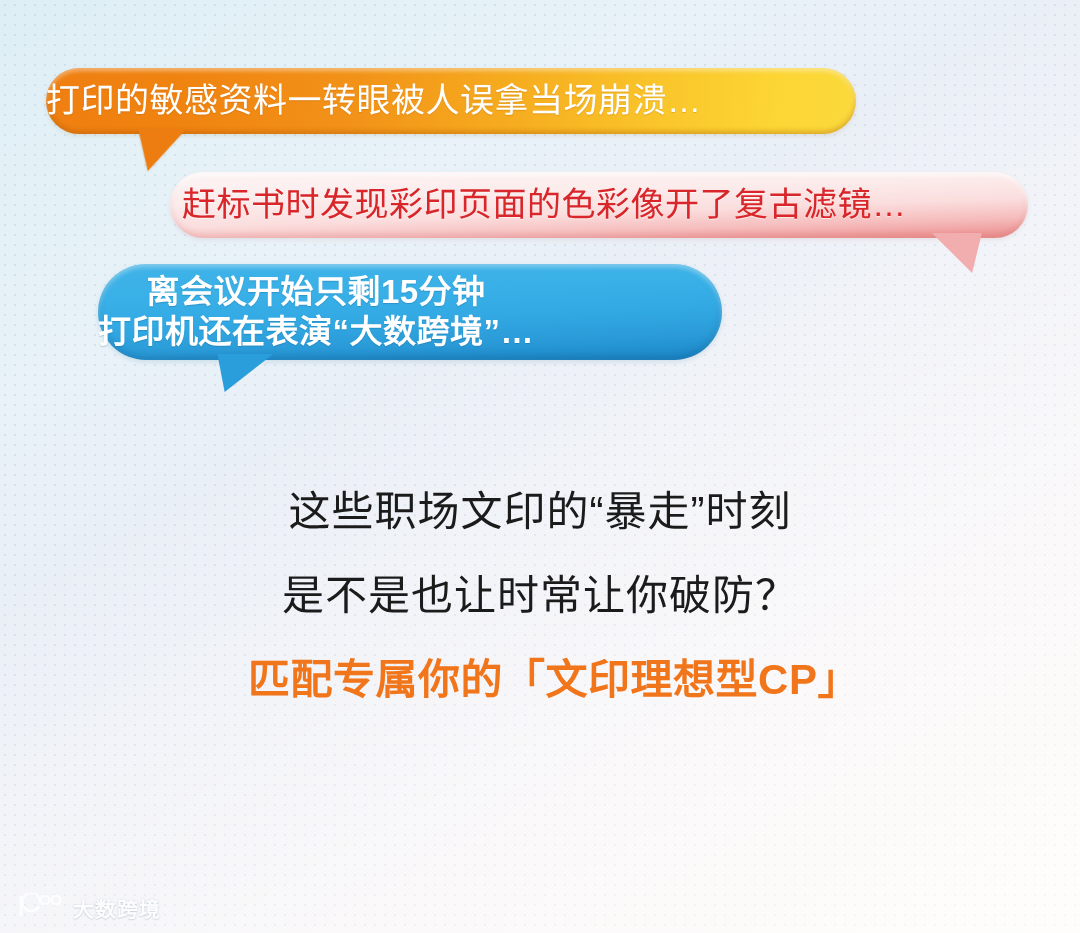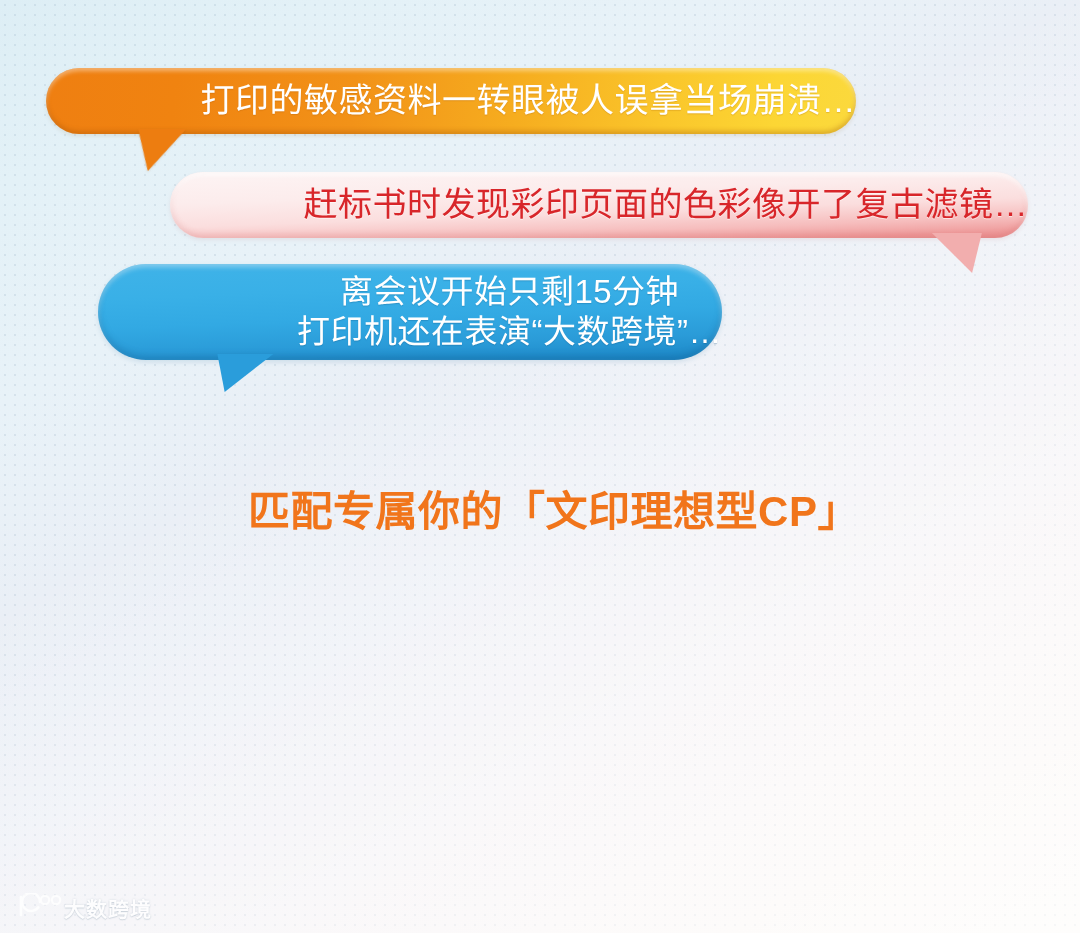--- a/index.html
+++ b/index.html
@@ -39,21 +39,21 @@
   
   #dotfade {
     position:absolute; inset:0;
     background:linear-gradient(150deg, rgba(255,255,255,0) 38%, rgba(255,255,255,0.45) 72%, rgba(255,255,255,0.62) 100%);
     pointer-events:none;
   }
 
   
   .bubble {
     position:absolute;
-    display:flex; align-items:center; justify-content:flex-end;
+    display:flex; align-items:center; justify-content:flex-start;
     text-align:center;
     white-space:nowrap;
     font-weight:400;
     letter-spacing:0.5px;
   }
   .bubble .btxt { position:relative; z-index:3; line-height:1.22; }
 
   
   .tail { position:absolute; width:0; height:0; z-index:1; }
 
@@ -96,21 +96,21 @@
 
   
   #bubble3 {
     left:98px; top:264px; width:624px; height:96px;
     border-radius:48px;
     background:linear-gradient(178deg,#3fb3e8 0%,#39b0e7 30%,#32a9e3 55%,#2a9bd8 78%,#1f8ccb 94%,#1b86c6 100%);
     box-shadow:inset 0 -4px 7px rgba(10,80,130,0.28), inset 0 3px 5px rgba(255,255,255,0.40), 0 2px 5px rgba(30,100,150,0.14);
     color:#ffffff;
     font-size:33px;
   }
-  #bubble3 .btxt { text-shadow:0 1px 1px rgba(10,75,120,0.25); }
+  #bubble3 .btxt { text-shadow:0 1px 1px rgba(10,75,120,0.25);font-weight:bold; }
   #bubble3 .tail {
     left:116px; top:90px;
     border-left:14px solid transparent;
     border-right:42px solid transparent;
     border-top:38px solid #2a9ddb;
     transform:skewX(-10deg);
   }
 
   
   #maincopy {
@@ -129,21 +129,21 @@
     color:#f1751b;
     font-weight:bold;
     letter-spacing:0.5px;
     padding-left:28px;
   }
 
   
   #watermark {
     position:absolute;
     left:14px; bottom:10px;
-    display:flex; align-items:flex-start; 
+    display:flex; align-items:flex-start; gap:9px;
     opacity:0.88;
   }
   #wmlogo { display:block; }
   #wmtext {
     font-size:21px;
     font-weight:bold;
     color:#ffffff;
     letter-spacing:1px;
     text-shadow:0 0 2px rgba(160,175,190,0.55), 0 1px 1px rgba(150,165,180,0.35);
   }
@@ -168,20 +168,22 @@
 
   <div class="bubble" id="bubble3">
     <span class="tail"></span>
     <span class="btxt">
       <span style="display:block">离会议开始只剩15分钟</span>
       <span style="display:block">打印机还在表演“大数跨境”…</span>
     </span>
   </div>
 
   <div id="maincopy">
+    <div class="mline">这些职场文印的“暴走”时刻</div>
+    <div class="mline">是不是也让时常让你破防？</div>
     <div class="mline accent">匹配专属你的「文印理想型CP」</div>
   </div>
 
   <div id="watermark">
     <svg id="wmlogo" width="50" height="26" viewBox="0 0 50 26">
       <g fill="none" stroke="#ffffff" stroke-width="2.6" opacity="0.9">
         <path d="M7 4 L7 22" stroke-linecap="round"></path>
         <path d="M26 9 a9 9 0 1 0 -9 9 a9 9 0 0 0 7.2 -3.6" stroke-linecap="round"></path>
       </g>
       <g fill="none" stroke="#ffffff" stroke-width="2.2" opacity="0.9">

